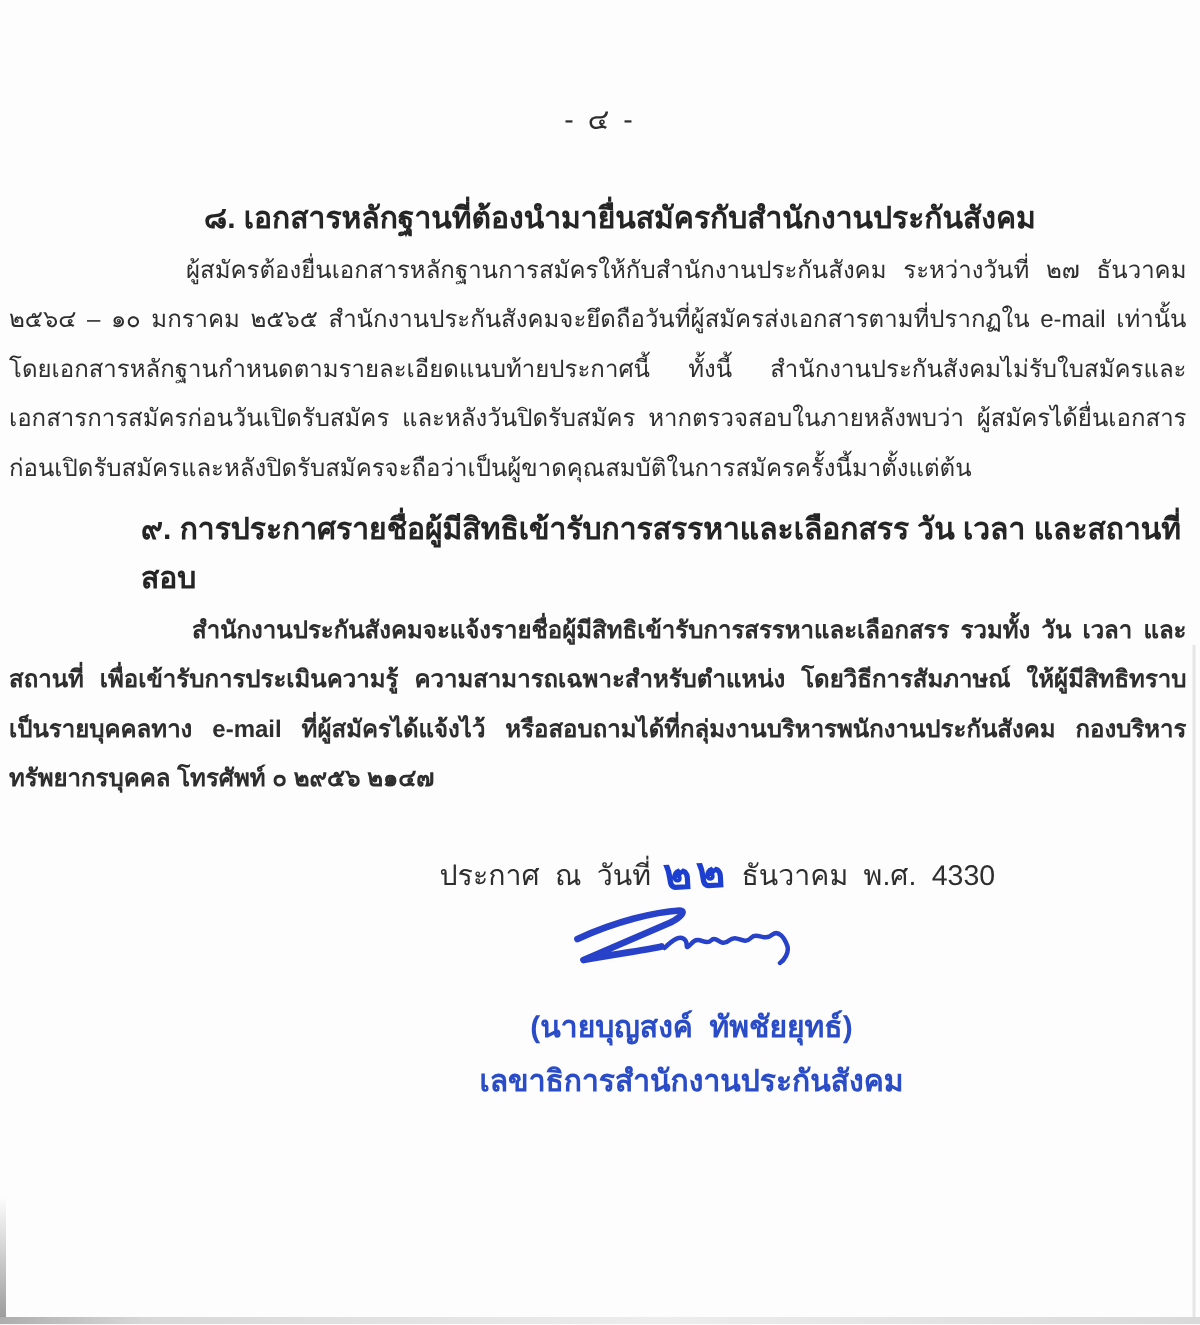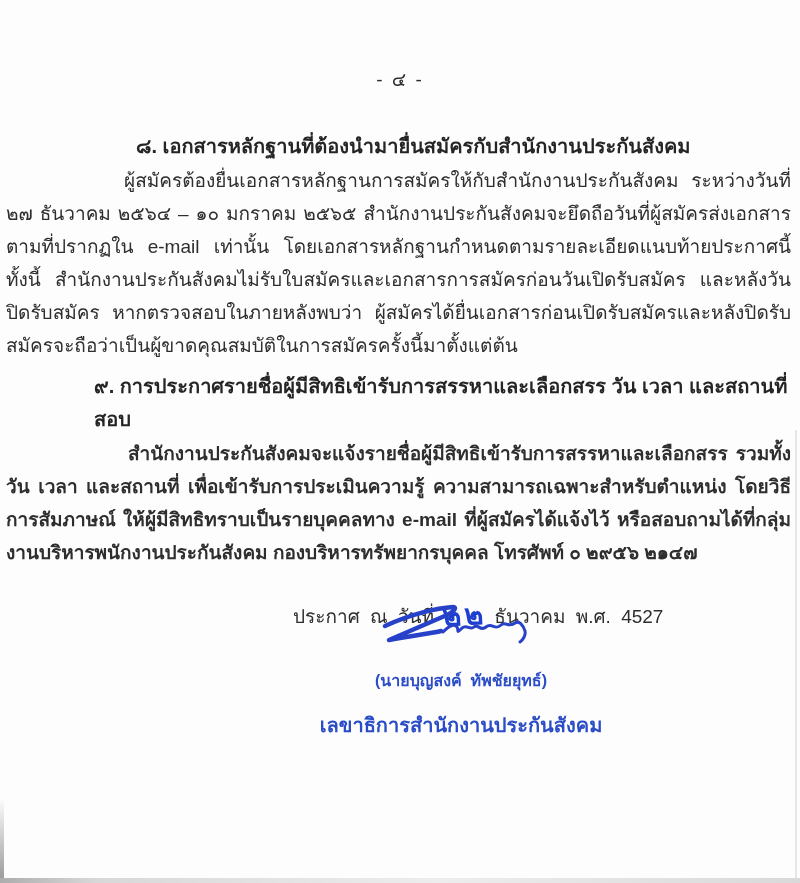--- a/index.html
+++ b/index.html
@@ -27,21 +27,21 @@
     font-size: 20px;
     font-weight: bold;
     margin: 0;
     line-height: 33px;
     color: #252525;
   }
   .sec-heading.h8 { margin: 36px 10px 0 136px; }
   .sec-heading.h9 { margin: 8px 10px 0 94px; }
   .body-text {
     margin: 1px 9px 0 6px;
-    font-size: 19px;
+    font-size: 16px;
     line-height: 33px;
     text-align: justify;
     color: #2e2e2e;
   }
   .body-text.p8 { text-indent: 118px; }
   .body-text.p9 { text-indent: 122px; font-weight: bold; }
   .date-line {
     margin: 21px 0 0 293px;
     font-size: 19px;
     word-spacing: 5px;
@@ -65,27 +65,27 @@
     text-align: center;
   }
   .signature-svg {
     display: block;
     margin: 0 auto;
     width: 180px;
     height: 64px;
   }
   .signer-name {
     margin-top: 6px;
-    font-size: 16px;
+    font-size: 20px;
     font-weight: 600;
     color: #2a4cc6;
     white-space: pre;
   }
   .signer-title {
-    margin-top: 16px;
+    margin-top: 4px;
     font-size: 20px;
     font-weight: 600;
     color: #2a4cc6;
   }
   
   .edge-bottom {
     position: absolute;
     left: 0; right: 0; bottom: 0;
     height: 5px;
     background: linear-gradient(to right, #adadad, #d8d8d8 12%, #ededed 55%, #d9d9d9);
@@ -112,21 +112,21 @@
 
   <h2 class="sec-heading h8">๘. เอกสารหลักฐานที่ต้องนำมายื่นสมัครกับสำนักงานประกันสังคม</h2>
 
   <p class="body-text p8">ผู้สมัครต้องยื่นเอกสารหลักฐานการสมัครให้กับสำนักงานประกันสังคม ระหว่างวันที่ ๒๗ ธันวาคม ๒๕๖๔ – ๑๐ มกราคม ๒๕๖๕ สำนักงานประกันสังคมจะยึดถือวันที่ผู้สมัครส่งเอกสารตามที่ปรากฏใน e-mail เท่านั้น โดยเอกสารหลักฐานกำหนดตามรายละเอียดแนบท้ายประกาศนี้ ทั้งนี้ สำนักงานประกันสังคมไม่รับใบสมัครและเอกสารการสมัครก่อนวันเปิดรับสมัคร และหลังวันปิดรับสมัคร หากตรวจสอบในภายหลังพบว่า ผู้สมัครได้ยื่นเอกสารก่อนเปิดรับสมัครและหลังปิดรับสมัครจะถือว่าเป็นผู้ขาดคุณสมบัติในการสมัครครั้งนี้มาตั้งแต่ต้น</p>
 
   <h2 class="sec-heading h9">๙. การประกาศรายชื่อผู้มีสิทธิเข้ารับการสรรหาและเลือกสรร วัน เวลา และสถานที่สอบ</h2>
 
   <p class="body-text p9">สำนักงานประกันสังคมจะแจ้งรายชื่อผู้มีสิทธิเข้ารับการสรรหาและเลือกสรร รวมทั้ง วัน เวลา และสถานที่ เพื่อเข้ารับการประเมินความรู้ ความสามารถเฉพาะสำหรับตำแหน่ง โดยวิธีการสัมภาษณ์ ให้ผู้มีสิทธิทราบเป็นรายบุคคลทาง e-mail ที่ผู้สมัครได้แจ้งไว้ หรือสอบถามได้ที่กลุ่มงานบริหารพนักงานประกันสังคม กองบริหารทรัพยากรบุคคล โทรศัพท์ ๐ ๒๙๕๖ ๒๑๔๗</p>
 
   <div class="date-line">
-    <span>ประกาศ ณ วันที่</span><span class="handwritten-day">๒๒</span><span>ธันวาคม พ.ศ. 4527</span>
+    <span>ประกาศ ณ วันที่</span><span class="handwritten-day">๒๒</span><span>ธันวาคม พ.ศ. 4330</span>
   </div>
 
   <div class="sign-block">
     <svg class="signature-svg" viewBox="0 0 180 64" fill="none" stroke="#2742c8" stroke-linecap="round" stroke-linejoin="round">
       <path stroke-width="4.5" d="M14 28 C 40 16, 66 10, 82 9 C 86 9, 84 13, 76 17 L 18 42 C 46 37, 62 35, 70 33"></path>
       <path stroke-width="3" d="M72 34 C 78 28, 83 25, 86 29 C 88 32, 85 36, 90 31 C 95 25, 99 33, 103 29 C 107 25, 109 34, 115 29 C 121 24, 124 33, 130 27 C 134 23, 138 30, 144 25 C 148 22, 152 27, 154 33 C 155 37, 152 42, 149 44"></path>
     </svg>
     <div class="signer-name">(นายบุญสงค์  ทัพชัยยุทธ์)</div>
     <div class="signer-title">เลขาธิการสำนักงานประกันสังคม</div>
   </div>

